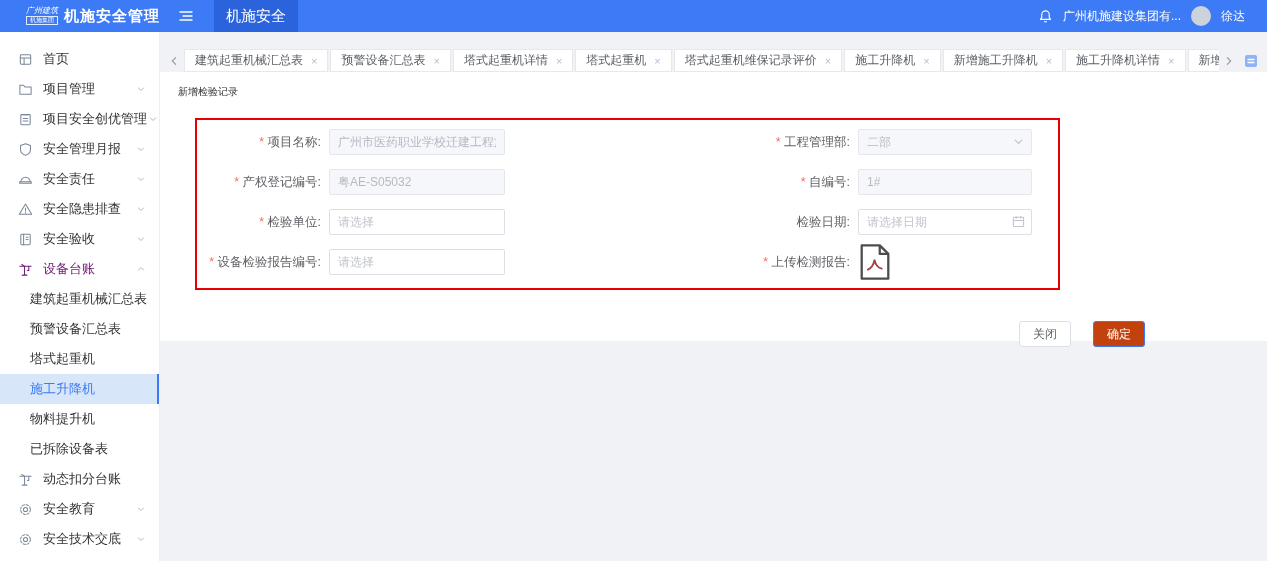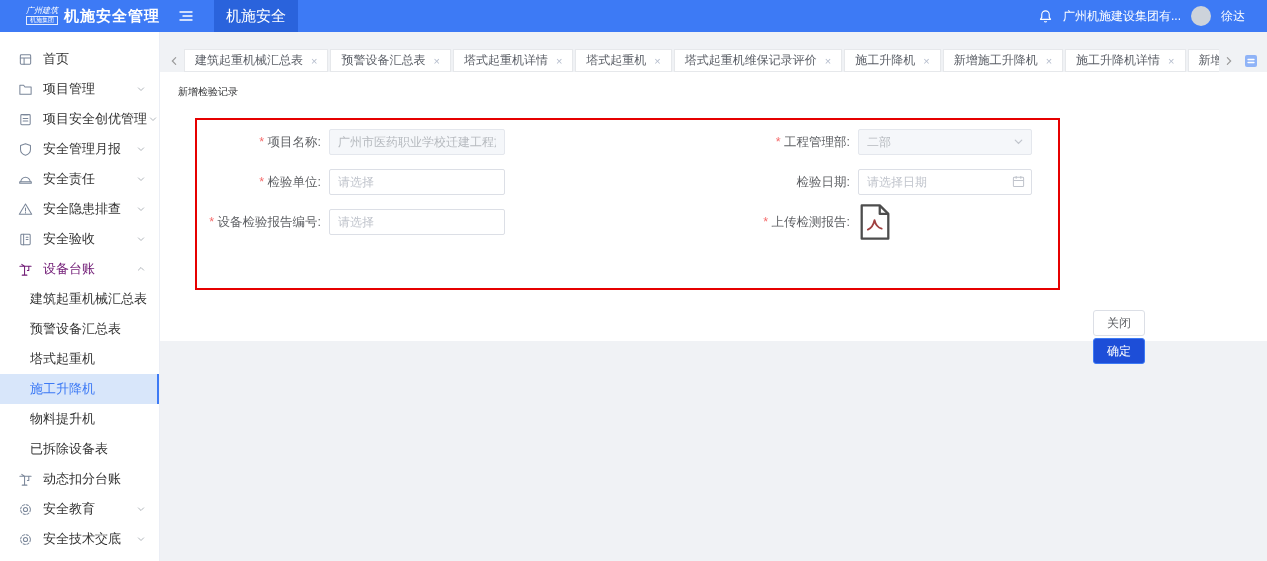--- a/index.html
+++ b/index.html
@@ -51,23 +51,23 @@
   .lbl-l { width:124px; text-align:right; flex:none; }
   .lbl-r { width:345px; text-align:right; flex:none; }
   .req::before { content:"* "; color:#f56c6c; }
   .inp { height:26px; border:1px solid #dcdfe6; border-radius:2px; padding:0 8px; font-size:12px; color:#606266; background:#fff; outline:none; width:100%; font-family:inherit; }
   .inp::placeholder { color:#c0c4cc; }
   .inp:disabled { background:#f5f7fa; border-color:#e4e7ed; color:#b6babf; }
   .wrap-l { width:176px; margin-left:8px; flex:none; position:relative; }
   .wrap-r { width:174px; margin-left:8px; flex:none; position:relative; }
   .suffix { position:absolute; right:7px; top:6px; width:13px; height:13px; color:#c0c4cc; pointer-events:none; }
   .upload { margin-left:8px; width:34px; height:38px; cursor:pointer; }
-  .actions { position:absolute; right:122px; top:238px; display:flex; gap:2px;flex-direction:column; }
+  .actions { position:absolute; right:122px; top:249px; display:flex; gap:22px; }
   .btn { height:26px; padding:0 13px; font-size:12px; border-radius:3px; background:#fff; border:1px solid #dcdfe6; color:#606266; cursor:pointer; font-family:inherit; }
-  .btn.primary { background:#1d4ed8; border-color:#3d7af5; color:#fff; }
+  .btn.primary { background:#c2410c; border-color:#3d7af5; color:#fff; }
 </style>
 </head>
 <body>
 
 <header class="topbar">
   <div class="brand">
     <div class="logo">
       <div class="logo-l1">广州建筑</div>
       <div class="logo-l2">机施集团</div>
     </div>
@@ -294,20 +294,30 @@
           <span class="wrap-r">
             <input class="inp" disabled="" value="二部" style="">
             <span class="suffix">
               <svg viewBox="0 0 14 14" fill="none" stroke="currentColor" stroke-width="1.3" stroke-linecap="round">
                   <path d="M3.5 5.5L7 9l3.5-3.5"></path>
                 </svg>
             </span>
           </span>
         </div>
 
+        <div class="frow">
+          <label class="lbl lbl-l req">产权登记编号:</label>
+          <span class="wrap-l">
+            <input class="inp" disabled="" value="粤AE-S05032" style="">
+          </span>
+          <label class="lbl lbl-r req">自编号:</label>
+          <span class="wrap-r">
+            <input class="inp" disabled="" value="1#" style="">
+          </span>
+        </div>
 
         <div class="frow">
           <label class="lbl lbl-l req">检验单位:</label>
           <span class="wrap-l">
             <input class="inp" placeholder="请选择" style="">
           </span>
           <label class="lbl lbl-r">检验日期:</label>
           <span class="wrap-r">
             <input class="inp" placeholder="请选择日期" style="">
             <span class="suffix">

